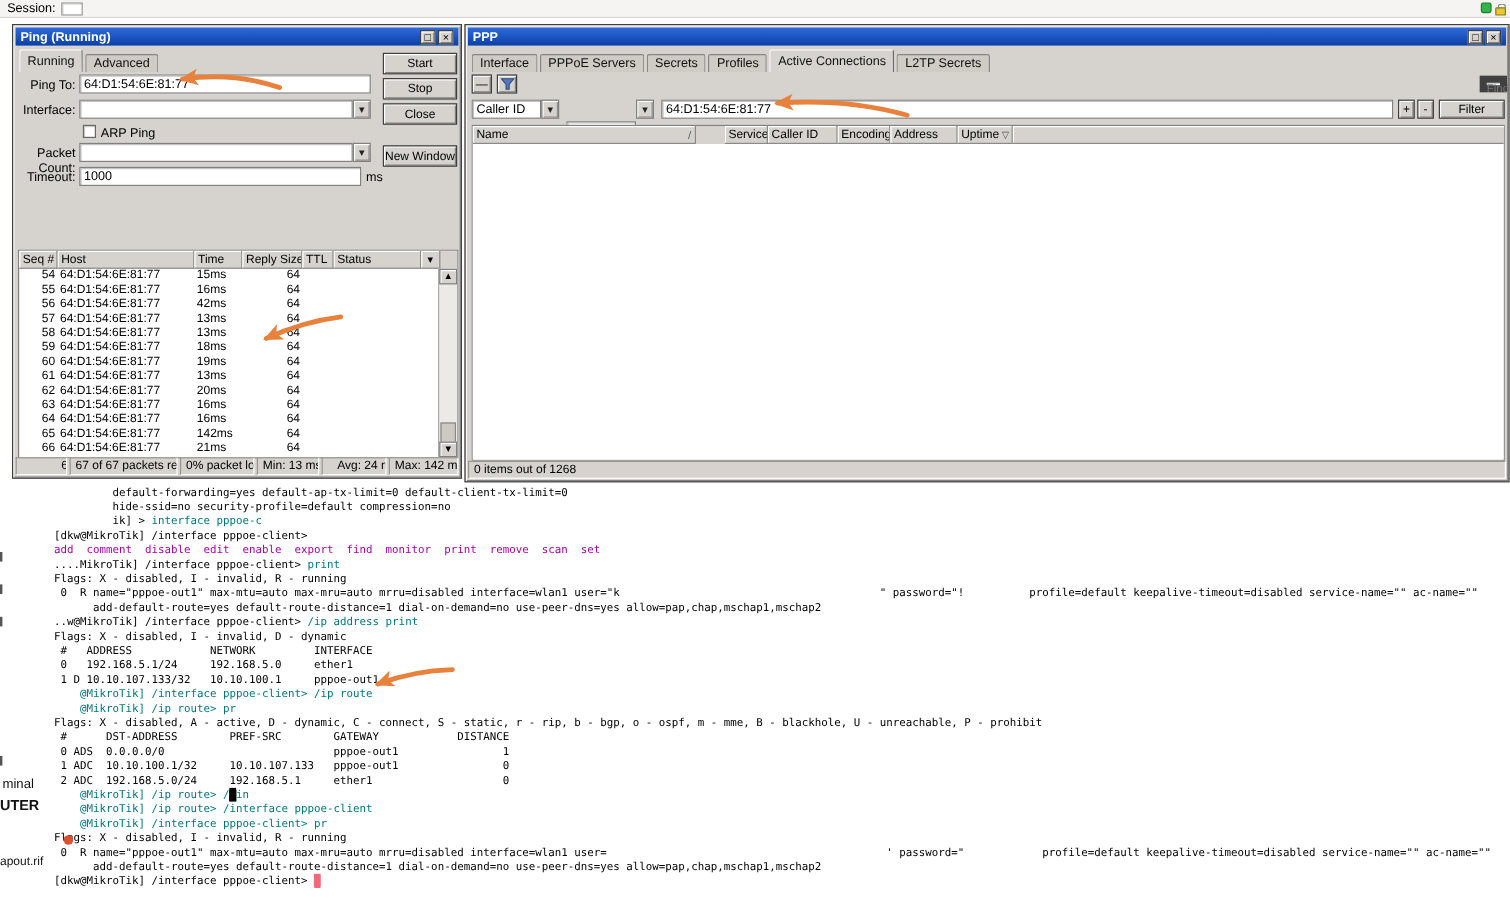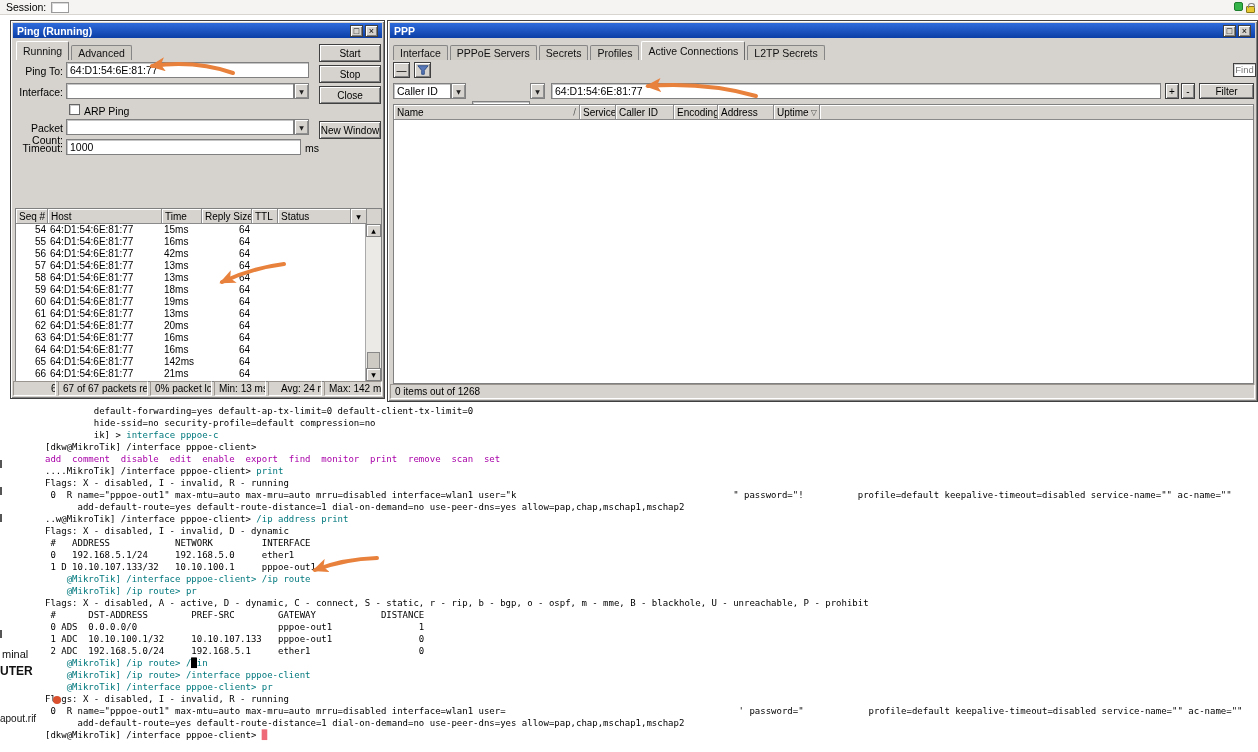--- a/index.html
+++ b/index.html
@@ -35,21 +35,21 @@
   .field{position:absolute;background:#fff;border:1px solid #808080;box-shadow:inset 1px 1px 0 rgba(64,64,64,.3);
          font-size:10.5px;line-height:14px;padding:0 3px;white-space:nowrap;overflow:hidden}
   .combo-arrow{position:absolute;width:15px;background:#d6d3ce;border:1px solid #808080;
          box-shadow:inset 1px 1px 0 #fff,inset -1px -1px 0 #909090;display:flex;align-items:center;
          justify-content:center;font-size:6px;color:#222;font-family:"DejaVu Sans",sans-serif}
   .checkbox{position:absolute;width:11px;height:11px;background:#fff;border:1px solid #666;
          box-shadow:inset 1px 1px 0 rgba(0,0,0,.2)}
   .btn{background:#d6d3ce;border:1px solid #404040;box-shadow:inset 1px 1px 0 #fff,inset -1px -1px 0 #808080;
        display:flex;align-items:center;justify-content:center;font-size:10px;white-space:nowrap}
   .action{position:absolute;left:308px;width:62px;height:18px}
-  .findbox{position:absolute;background:#fff;border:1px solid #404040;box-shadow:inset 1px 1px 0 rgba(0,0,0,.2);
+  .findbox{position:absolute;background:#fff;border:6px solid #404040;box-shadow:inset 1px 1px 0 rgba(0,0,0,.2);
        color:#777;font-size:9.5px;line-height:12px;text-align:center}
 
   .grid{position:absolute;background:#fff;border:1px solid #808080}
   .ghead{display:flex;height:15px;background:#d6d3ce}
   .hcell{height:15px;background:#d6d3ce;border-right:1px solid #8a8a8a;border-bottom:1px solid #8a8a8a;
          box-shadow:inset 1px 1px 0 #fff;padding:1px 3px 0;font-size:10px;white-space:nowrap;overflow:hidden;
          display:flex;justify-content:space-between;align-items:center}
   .sortmark{color:#555;margin-left:2px;font-family:"DejaVu Sans",sans-serif;font-size:8px}
   .hbtn{width:16px;justify-content:center;padding:0;font-size:6px;font-family:"DejaVu Sans",sans-serif}
   .hfill{flex:1;border-right:none}
@@ -322,21 +322,21 @@
   <div class="btn" style="position:absolute;left:777px;top:62px;width:14px;height:16px">+</div>
   <div class="btn" style="position:absolute;left:793px;top:62px;width:14px;height:16px">-</div>
   <div class="btn" style="position:absolute;left:811px;top:62px;width:55px;height:16px">Filter</div>
 
   <div class="ppp-grid" style="left:5px;top:83px;width:861px;height:280px">
     <div class="ghead" id="ppp-header">
         <div class="hcell" style="width: 186px;">
           <span>Name</span>
           <span class="sortmark">/</span>
         </div>
-        <div class="hcell" style="width: 36px;">
+        <div class="hcell" style="width: 36px; margin-left: 24px;">
           <span>Service</span>
         </div>
         <div class="hcell" style="width: 58px;">
           <span>Caller ID</span>
         </div>
         <div class="hcell" style="width: 44px;">
           <span>Encoding</span>
         </div>
         <div class="hcell" style="width: 56px;">
           <span>Address</span>

